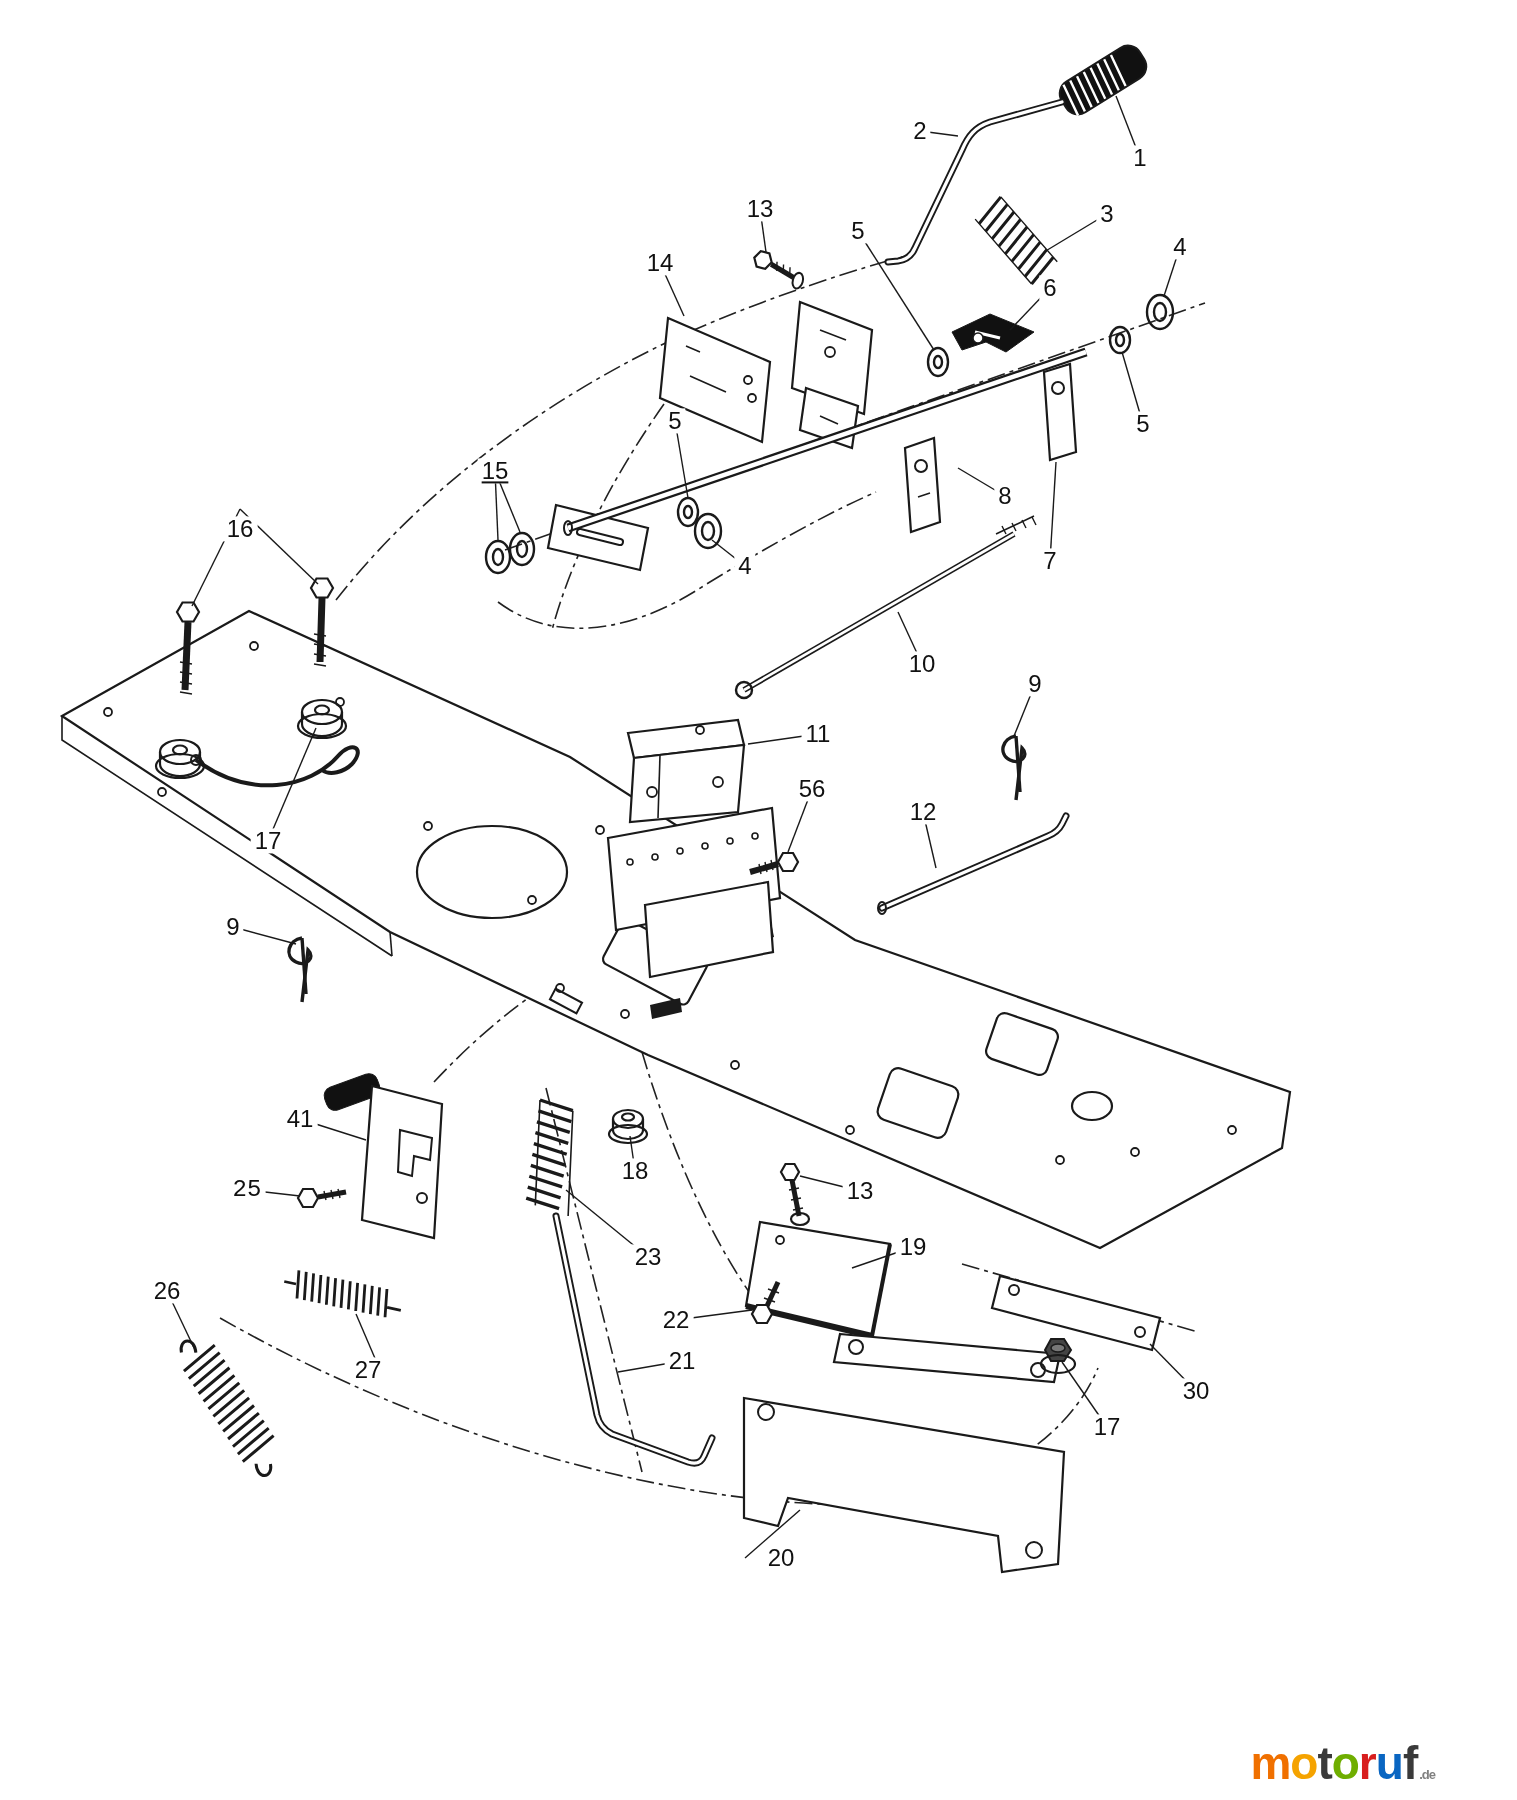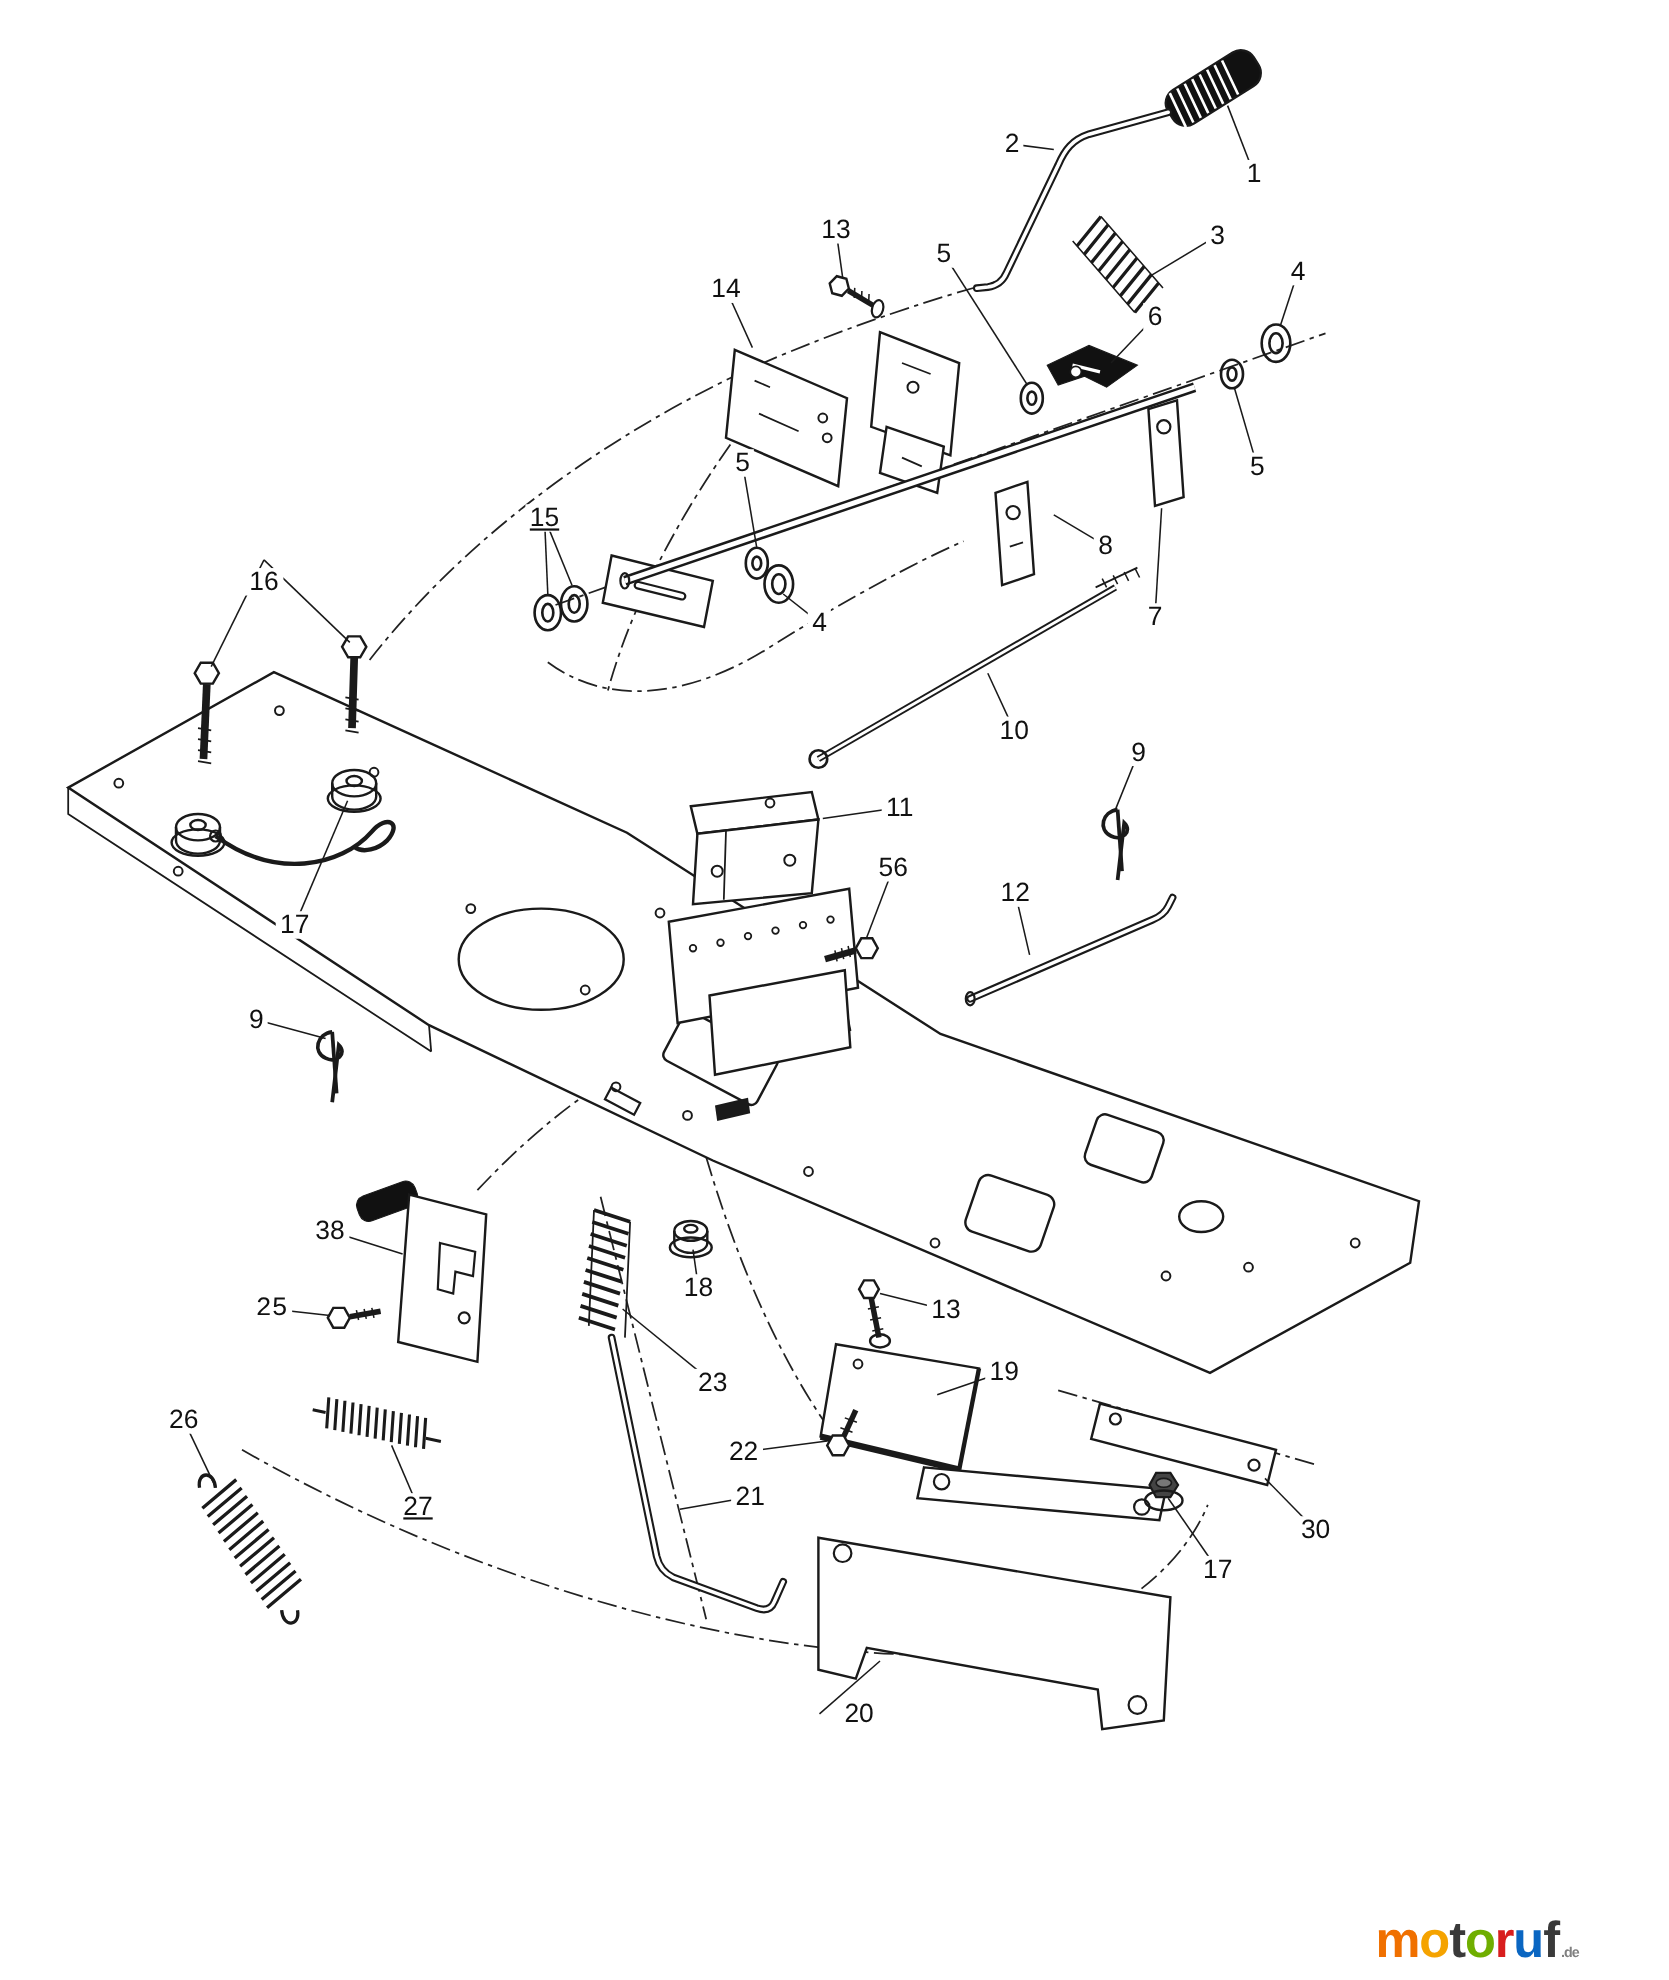--- a/index.html
+++ b/index.html
@@ -374,29 +374,29 @@
       <div class="callout" style="left: 675px; top: 421px;">5</div>
       <div class="callout" style="left: 745px; top: 566px;">4</div>
       <div class="callout" style="left: 922px; top: 664px;">10</div>
       <div class="callout" style="left: 240px; top: 509px; margin-top: 20px;">16</div>
       <div class="callout" style="left: 1035px; top: 684px;">9</div>
       <div class="callout" style="left: 818px; top: 734px;">11</div>
       <div class="callout" style="left: 812px; top: 789px;">56</div>
       <div class="callout" style="left: 923px; top: 812px;">12</div>
       <div class="callout" style="left: 268px; top: 841px;">17</div>
       <div class="callout" style="left: 233px; top: 927px;">9</div>
-      <div class="callout" style="left: 300px; top: 1119px;">38</div>
+      <div class="callout" style="left: 300px; top: 1119px;">41</div>
       <div class="callout" style="left: 247px; top: 1190px; font-family: Liberation Mono, monospace;">25</div>
       <div class="callout" style="left: 635px; top: 1171px;">18</div>
       <div class="callout" style="left: 648px; top: 1257px;">23</div>
       <div class="callout" style="left: 860px; top: 1191px;">13</div>
       <div class="callout" style="left: 913px; top: 1247px;">19</div>
       <div class="callout" style="left: 676px; top: 1320px;">22</div>
       <div class="callout" style="left: 167px; top: 1291px;">26</div>
-      <div class="callout" style="left: 380px; top: 1370px; text-decoration: underline;">27</div>
+      <div class="callout" style="left: 368px; top: 1370px;">27</div>
       <div class="callout" style="left: 682px; top: 1361px;">21</div>
       <div class="callout" style="left: 745px; top: 1558px; margin-left: 36px;">20</div>
       <div class="callout" style="left: 1107px; top: 1427px;">17</div>
       <div class="callout" style="left: 1196px; top: 1391px;">30</div>
     </div>
 
 <div id="logo">
   <span id="logo-word"><span style="color: rgb(240, 112, 0);">m</span><span style="color: rgb(245, 163, 0);">o</span><span style="color: rgb(58, 58, 58);">t</span><span style="color: rgb(111, 174, 0);">o</span><span style="color: rgb(216, 30, 30);">r</span><span style="color: rgb(10, 102, 194);">u</span><span style="color: rgb(58, 58, 58);">f</span></span><span class="suffix">.de</span>
 </div>
 

